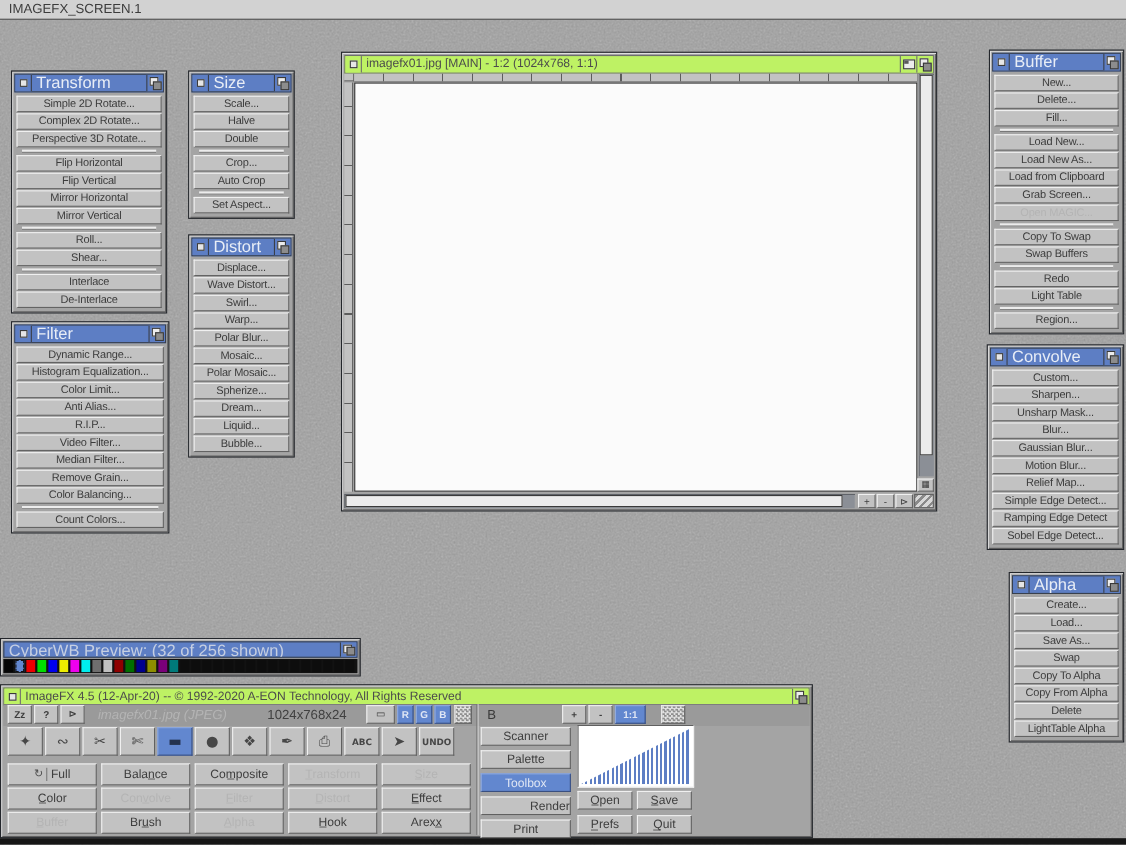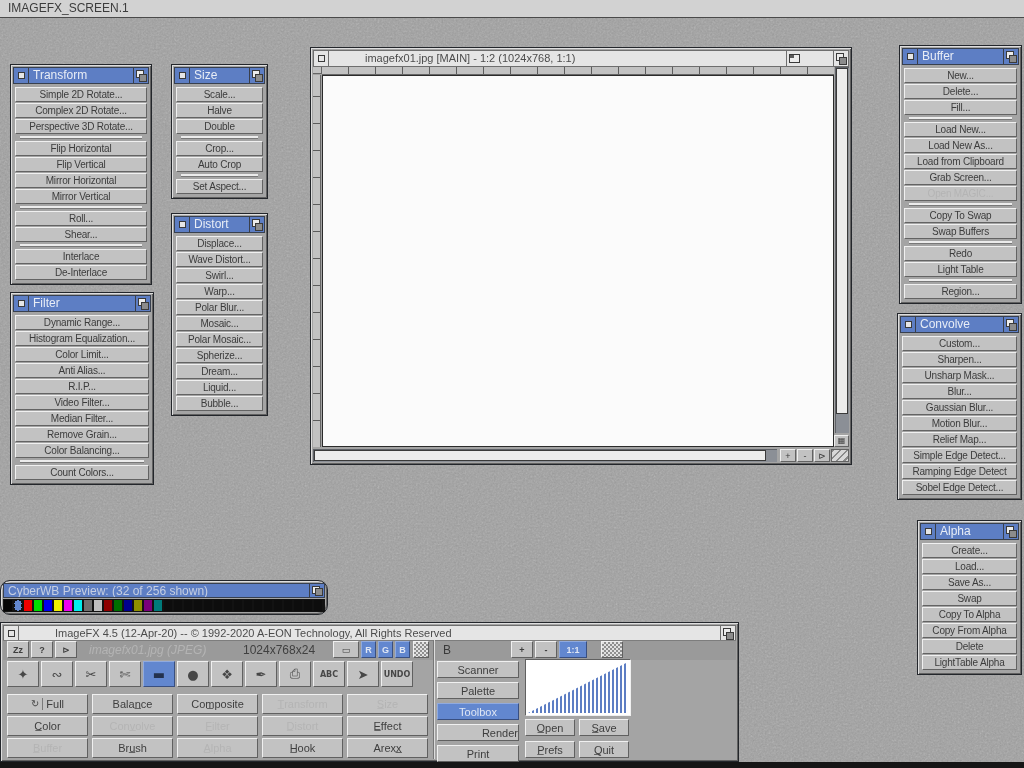--- a/index.html
+++ b/index.html
@@ -9,24 +9,24 @@
 
   
   .screenbar{position:absolute;left:0;top:0;width:1024px;height:17px;background:#d2d2d2;
     border-bottom:1px solid #4a4a4a;z-index:3;}
   .screenbar .stitle{font-size:12px;color:#3c3c3c;line-height:17px;padding-left:8px;display:block;}
 
   
   .win{position:absolute;background:#a4a4a4;border:1px solid #23262b;z-index:2;
        box-shadow:inset 1px 1px 0 #dedede, inset -1px -1px 0 #616161;padding:2px;box-sizing:border-box;}
   .tbar{height:15px;display:flex;background:#5d7ec4;border:1px solid #38404e;align-items:stretch;margin-bottom:1px;position:relative;}
-  .tbar.gray{background:#e5e5e5;border-color:#6e6e6e;gap:32px;}
+  .tbar.gray{background:#bef264;border-color:#6e6e6e;}
   .tbar.slim{height:13px;}
   .tbar.abs{position:absolute;left:2px;right:2px;top:2px;margin:0;}
-  .ttext{flex:1;font-size:12px;line-height:13px;color:#e8edf6;padding:1px 0 0 4px;overflow:hidden;white-space:nowrap;}
+  .ttext{flex:1;font-size:15px;line-height:13px;color:#e8edf6;padding:1px 0 0 4px;overflow:hidden;white-space:nowrap;}
   .tbar.gray .ttext{color:#4c4c4c;font-size:11px;}
   .gad{position:relative;width:14px;background:inherit;border-right:1px solid #3a3f4a;flex:none;cursor:pointer;}
   .tbar.gray .gad{border-right-color:#6e6e6e;}
   .gad.right{border-right:none;border-left:1px solid #3a3f4a;}
   .tbar.gray .gad.right{border-left-color:#6e6e6e;}
   .cbox{position:absolute;left:4px;top:4px;width:5px;height:5px;border:1px solid #3a3a3a;background:#e6e6e6;}
   .b1{position:absolute;left:2px;top:2px;width:6px;height:6px;border:1px solid #3a3a3a;background:#ececec;}
   .b2{position:absolute;right:1px;bottom:1px;width:6px;height:6px;border:1px solid #3a3a3a;background:#8c8c8c;}
   .z1{position:absolute;left:2px;top:3px;width:9px;height:7px;border:1px solid #3a3a3a;background:#ececec;}
   .z2{position:absolute;left:3px;top:4px;width:4px;height:3px;background:#5a5a5a;}
@@ -326,21 +326,21 @@
   <button class="sgad gridgad">▦</button>
   <div class="hscroll">
     <div class="hthumb"></div>
   </div>
   <button class="sgad" style="right:55px;">+</button>
   <button class="sgad" style="right:38px;">-</button>
   <button class="sgad" style="right:21px;">⊳</button>
   <div class="corner"></div>
 </div>
 
-<div class="win" style="left:0px;top:580px;width:328px;border-radius:10px;">
+<div class="win" style="left:0px;top:580px;width:328px;">
   <div class="tbar slim">
     <span class="ttext" style="color:#c6cfe2;">CyberWB Preview: (32 of 256 shown)</span>
     <span class="gad right">
         <span class="b1"></span>
         <span class="b2"></span>
       </span>
   </div>
   <div class="swrow">
     
   <span class="swatch" style="background: rgb(5, 5, 5);"></span><span class="swatch sel" style="background: rgb(255, 255, 255);"></span><span class="swatch" style="background: rgb(238, 0, 0);"></span><span class="swatch" style="background: rgb(0, 221, 0);"></span><span class="swatch" style="background: rgb(0, 0, 238);"></span><span class="swatch" style="background: rgb(238, 238, 0);"></span><span class="swatch" style="background: rgb(238, 0, 238);"></span><span class="swatch" style="background: rgb(0, 238, 238);"></span><span class="swatch" style="background: rgb(110, 110, 110);"></span><span class="swatch" style="background: rgb(192, 192, 192);"></span><span class="swatch" style="background: rgb(142, 0, 0);"></span><span class="swatch" style="background: rgb(0, 110, 0);"></span><span class="swatch" style="background: rgb(0, 0, 142);"></span><span class="swatch" style="background: rgb(142, 142, 0);"></span><span class="swatch" style="background: rgb(122, 0, 122);"></span><span class="swatch" style="background: rgb(0, 122, 122);"></span><span class="swatch" style="background: rgb(13, 13, 13);"></span><span class="swatch" style="background: rgb(13, 13, 13);"></span><span class="swatch" style="background: rgb(13, 13, 13);"></span><span class="swatch" style="background: rgb(13, 13, 13);"></span><span class="swatch" style="background: rgb(13, 13, 13);"></span><span class="swatch" style="background: rgb(13, 13, 13);"></span><span class="swatch" style="background: rgb(13, 13, 13);"></span><span class="swatch" style="background: rgb(13, 13, 13);"></span><span class="swatch" style="background: rgb(13, 13, 13);"></span><span class="swatch" style="background: rgb(13, 13, 13);"></span><span class="swatch" style="background: rgb(13, 13, 13);"></span><span class="swatch" style="background: rgb(13, 13, 13);"></span><span class="swatch" style="background: rgb(13, 13, 13);"></span><span class="swatch" style="background: rgb(13, 13, 13);"></span><span class="swatch" style="background: rgb(13, 13, 13);"></span><span class="swatch" style="background: rgb(13, 13, 13);"></span></div>

